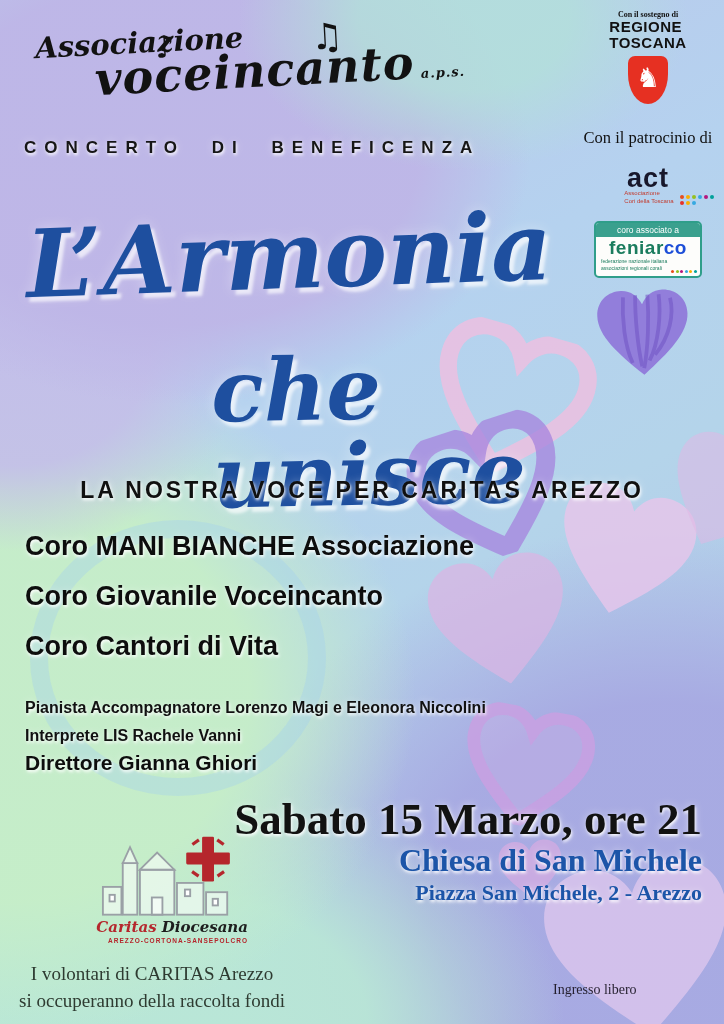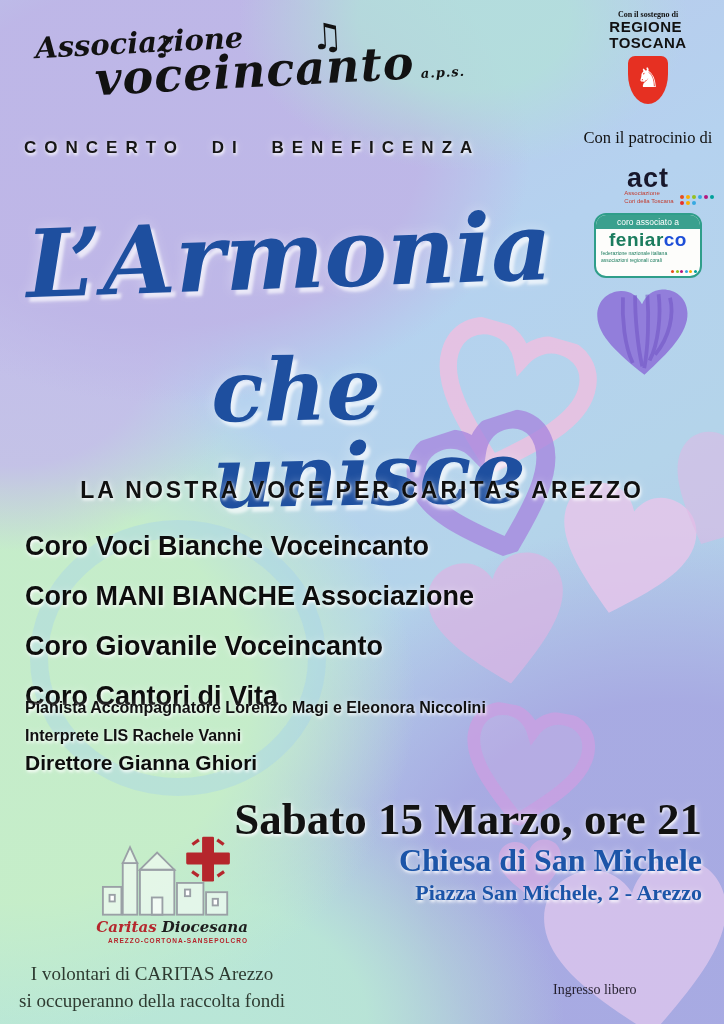--- a/index.html
+++ b/index.html
@@ -34,21 +34,21 @@
   .shield{width:40px;height:48px;margin-top:5px;border-radius:7px 7px 20px 20px/7px 7px 30px 30px;display:flex;align-items:center;justify-content:center;}
   .shield span{color:#fff;font-size:27px;line-height:1;transform:translatey(-1px);}
   .patronage{font-family:"Liberation Serif",serif;font-size:16.5px;margin-top:24px;white-space:nowrap;}
   .act{margin-top:18px;position:relative;text-align:center;}
   .act .act-name{font-size:27px;font-weight:700;letter-spacing:1px;color:#17172b;line-height:.9;}
   .act .act-sub{font-size:6px;color:#c23b2e;line-height:1.3;text-align:left;margin-left:2px;}
   .dots{display:flex;flex-wrap:wrap;width:34px;gap:2px;}
   .dots i{width:4px;height:4px;border-radius:50%;display:block;}
   .act .dots{position:absolute;right:-40px;bottom:0;}
   .d1{background:#e94e1b}.d2{background:#f9b000}.d3{background:#95c11f}.d4{background:#36a9e1}.d5{background:#b5177e}.d6{background:#00a19a}.d7{background:#e6332a}
-  .feniarco{margin-top:8px;width:104px;background:#fdfdfb;border:2px solid #2f9e8a;border-radius:12px;overflow:hidden;text-align:center;padding-bottom:13px;position:relative;}
+  .feniarco{margin-top:16px;width:104px;background:#fdfdfb;border:2px solid #2f9e8a;border-radius:5px;overflow:hidden;text-align:center;padding-bottom:5px;position:relative;}
   .feniarco .fen-head{background:#3aa08e;color:#fff;font-size:8.5px;padding:2px 0;}
   .feniarco .fen-name{font-size:19px;font-weight:700;letter-spacing:.5px;line-height:1.05;margin-top:1px;}
   .fen-main{color:#1b7c5e;} .fen-accent{color:#1d4ed8;}
   .feniarco .fen-sub{font-size:5px;color:#1b7c5e;line-height:1.25;text-align:left;margin-left:5px;}
   .feniarco .dots{position:absolute;right:3px;bottom:3px;width:26px;gap:1.5px;}
   .feniarco .dots i{width:3px;height:3px;}
   
   .title{font-family:"DejaVu Serif",serif;font-style:italic;font-weight:bold;color:#1e4f9f;
          text-shadow:4px 5px 3px rgba(255,255,255,.65),0 0 14px rgba(255,255,255,.35);line-height:1;}
   .title1{left:26px;top:208px;font-size:94px;transform:rotate(-2deg);}
@@ -174,21 +174,20 @@
       </div>
     </div>
   </div>
 
   <div class="abs title title1">L’Armonia</div>
   <div class="abs title title2">che unisce</div>
 
   <div class="abs subtitle glow">LA NOSTRA VOCE PER CARITAS AREZZO</div>
 
   <div class="abs choirs">
-    <div class="choir glow">Coro Voci Bianche Voceincanto</div>
     <div class="choir glow">Coro MANI BIANCHE Associazione</div>
     <div class="choir glow">Coro Giovanile Voceincanto</div>
     <div class="choir glow">Coro Cantori di Vita</div>
   </div>
 
   <div class="abs credit1 glow">Pianista Accompagnatore Lorenzo Magi e Eleonora Niccolini</div>
   <div class="abs credit2 glow">Interprete LIS Rachele Vanni</div>
   <div class="abs credit3 glow">Direttore Gianna Ghiori</div>
 
   <div class="abs sched datetime glow">Sabato 15 Marzo, ore 21</div>

